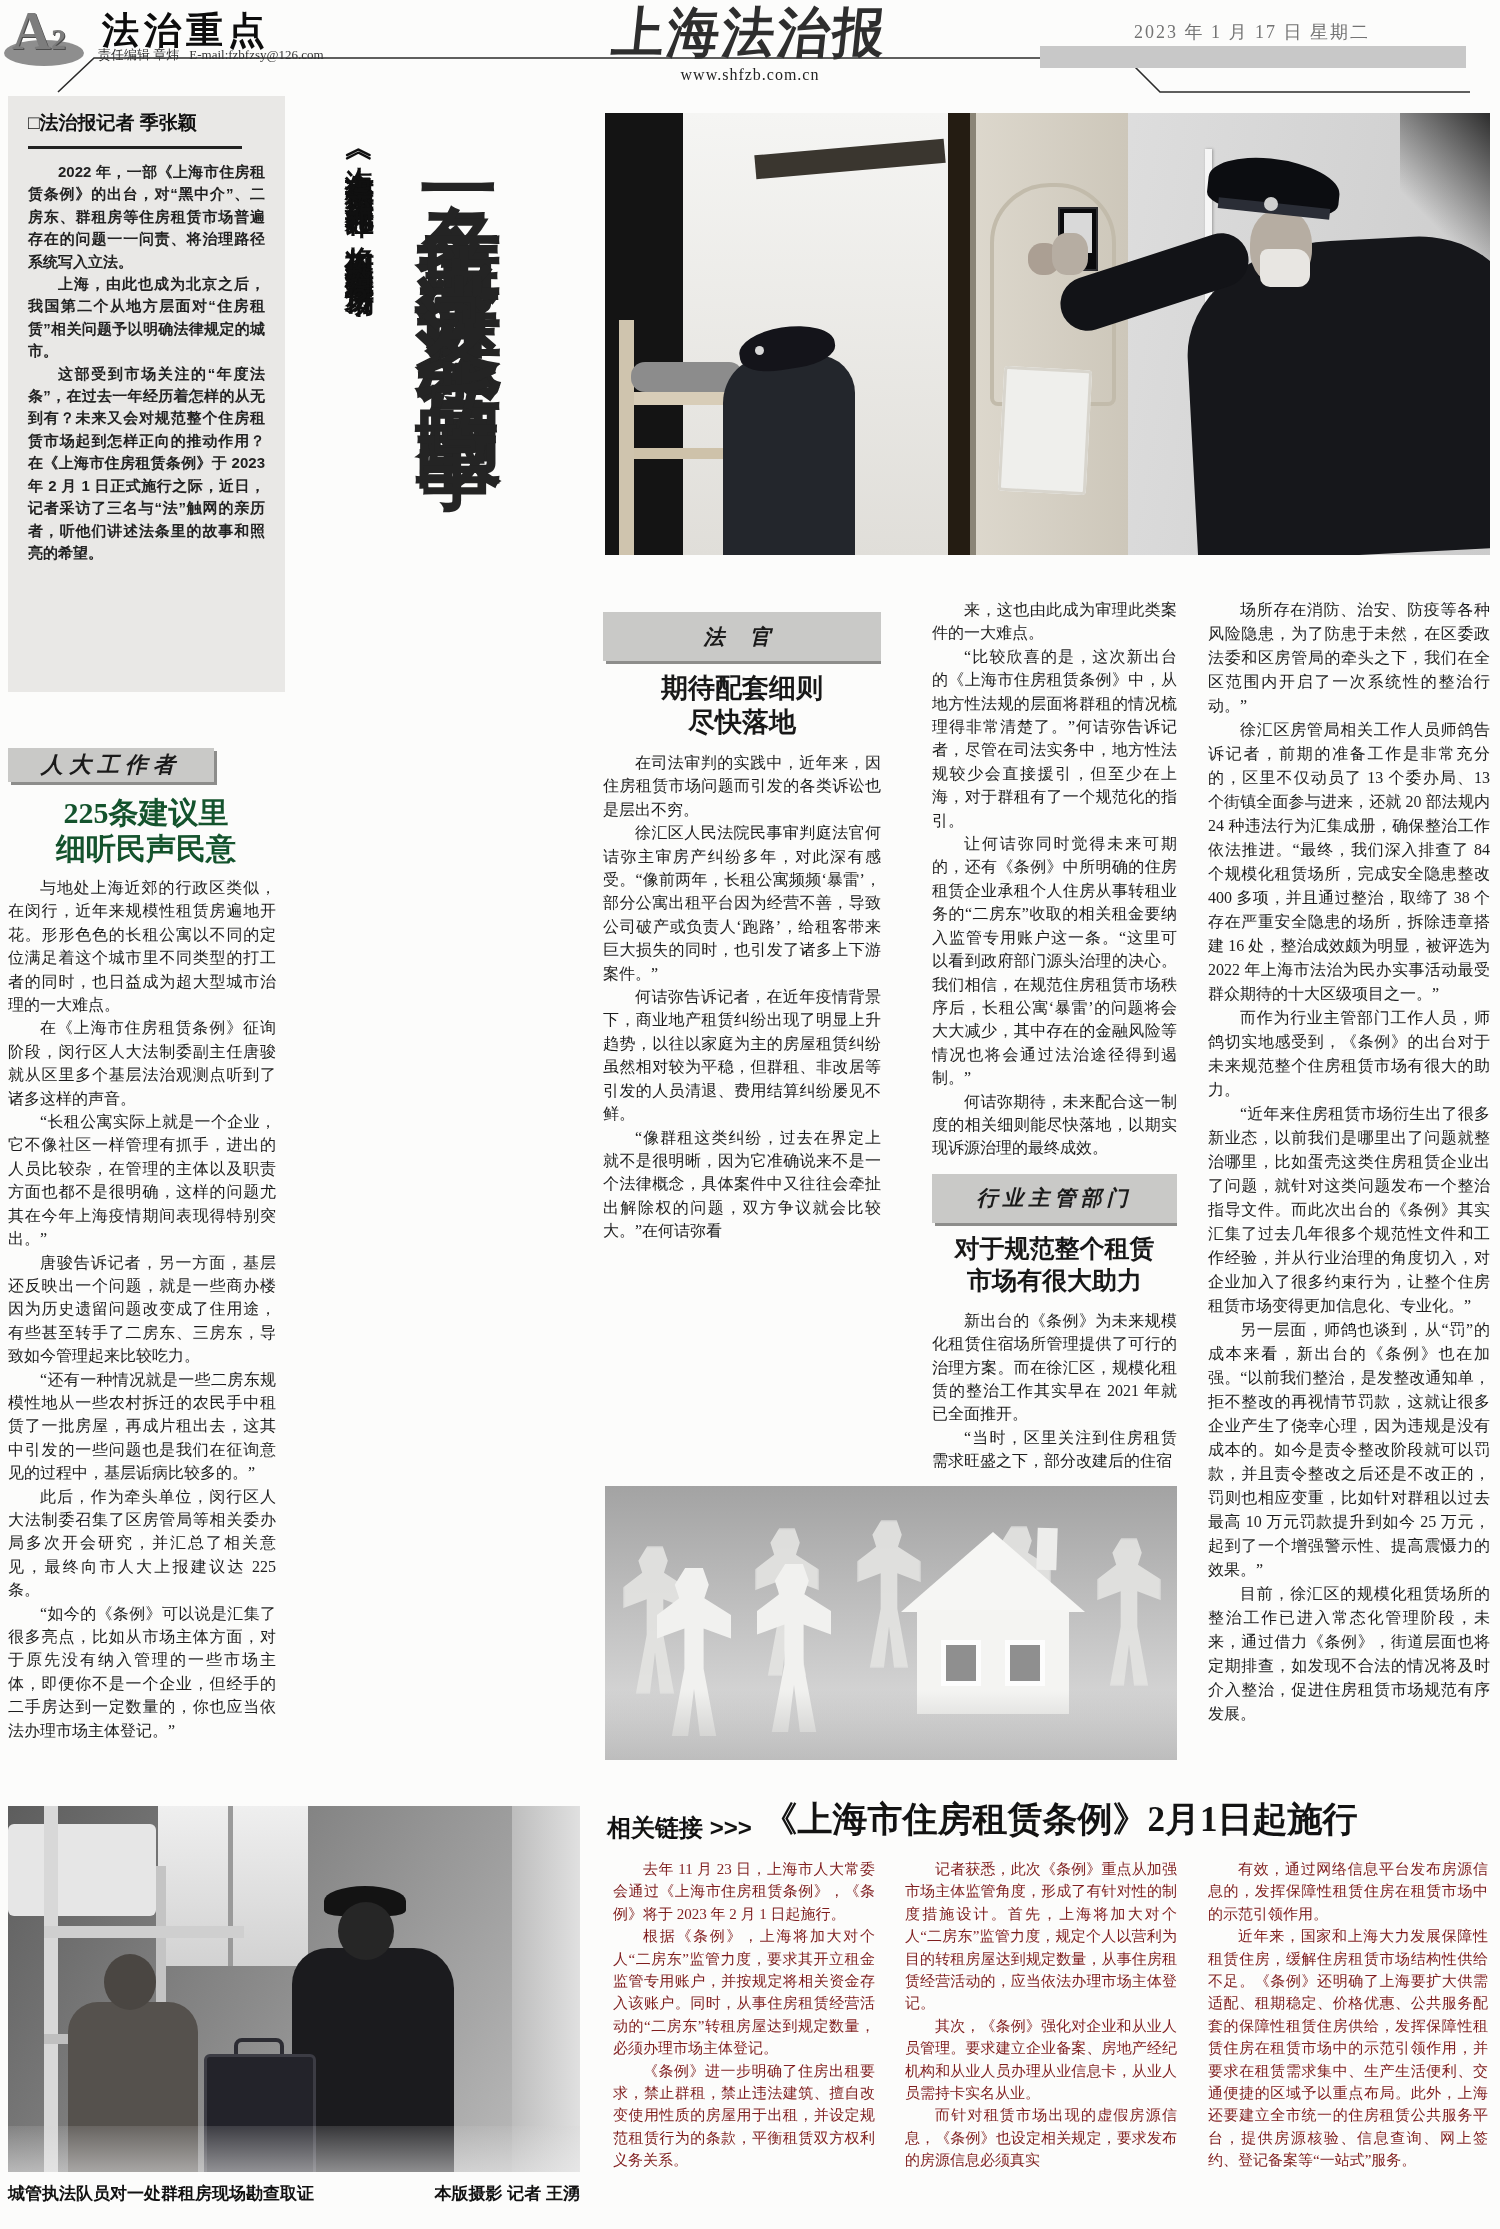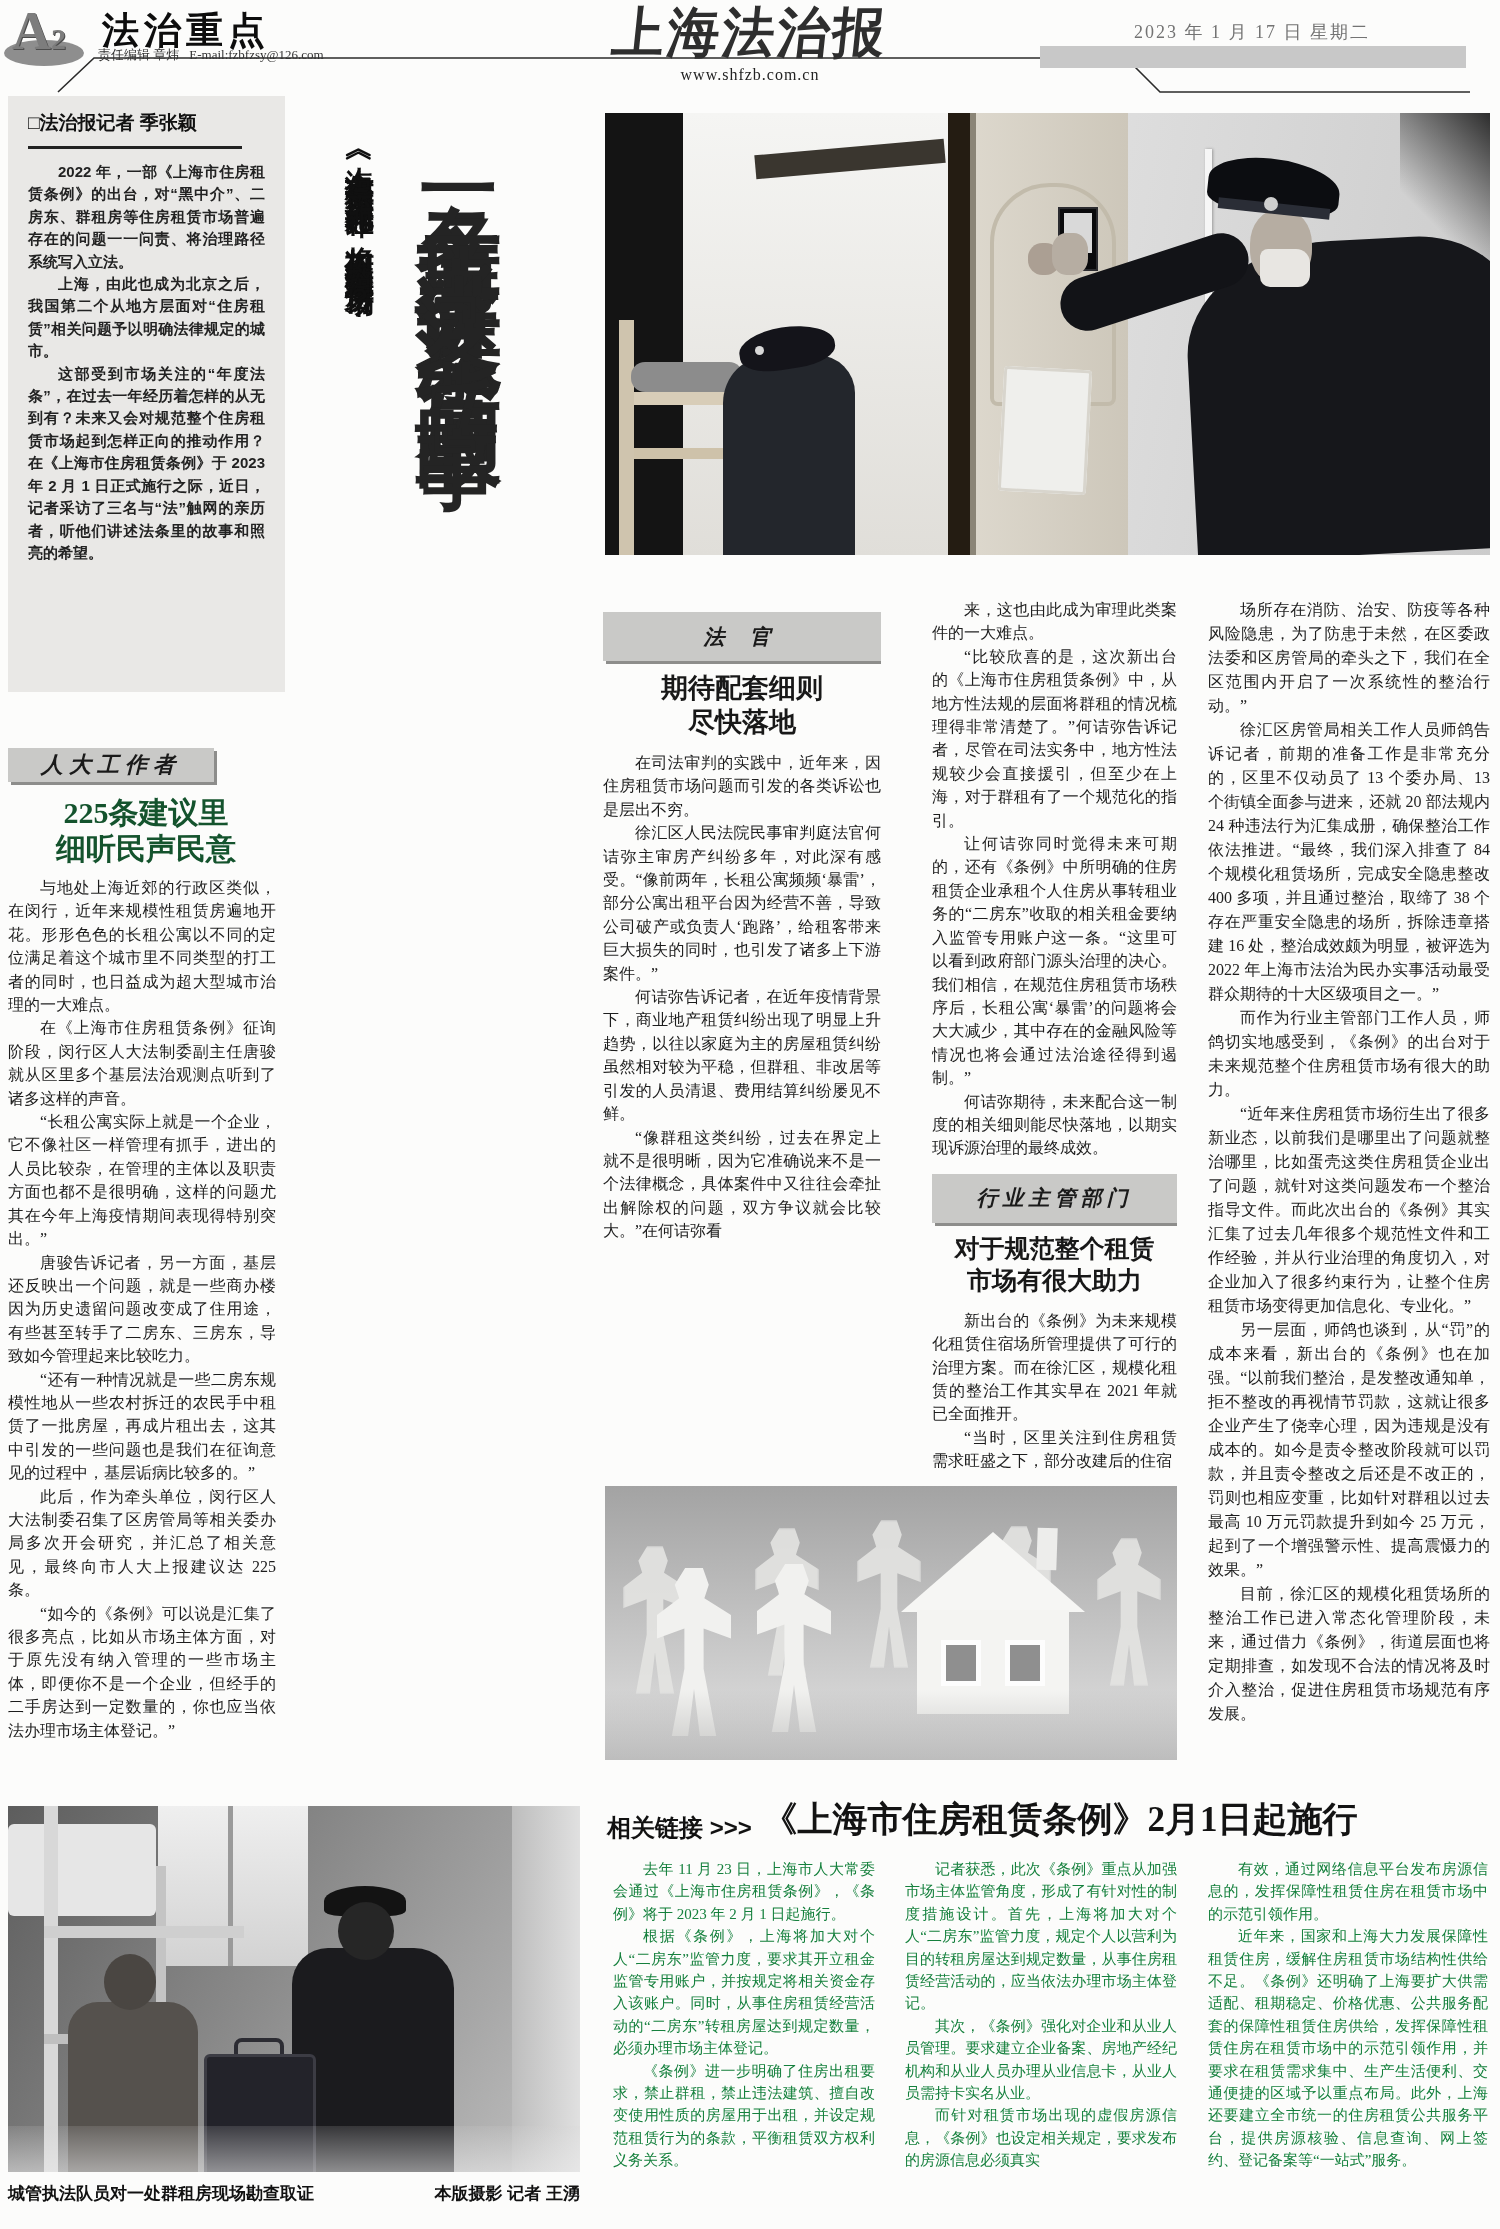--- a/index.html
+++ b/index.html
@@ -91,21 +91,21 @@
   .mid-floor{left:0;bottom:0;width:100%;height:70px;background:linear-gradient(180deg,rgba(150,150,150,0),rgba(120,120,120,.35));}
   .house-roof{left:296px;bottom:148px;width:0;height:0;border-left:92px solid transparent;border-right:92px solid transparent;border-bottom:80px solid #f6f6f4;}
   .house-chimney{left:432px;bottom:190px;width:20px;height:42px;background:#ededeb;transform:rotate(2deg);}
   .house-body{left:312px;bottom:46px;width:152px;height:104px;background:#f4f4f2;}
   .hw{width:30px;height:36px;background:#8f8f8f;border:5px solid #fdfdfd;top:30px;}
   .hw1{left:24px;} .hw2{left:88px;}
   
   .rel-label{left:607px;top:1812px;font-family:"Liberation Sans",sans-serif;font-weight:900;font-size:24px;color:#111;}
   .rel-title{left:760px;top:1796px;width:600px;text-align:center;font-weight:900;font-size:35px;color:#131313;}
   .relcol{overflow:hidden;}
-  .relcol p{margin:0;text-indent:2em;text-align:justify;font-size:15px;line-height:22.4px;color:#15803d;}
+  .relcol p{margin:0;text-indent:2em;text-align:justify;font-size:15px;line-height:22.4px;color:#7f1d1d;}
   .rel1{left:613px;top:1858px;width:262px;height:362px;}
   .rel2{left:905px;top:1858px;width:272px;height:362px;}
   .rel3{left:1208px;top:1858px;width:280px;height:362px;}
   
   .photo-bottom{left:8px;top:1806px;width:572px;height:366px;overflow:hidden;
                 background:linear-gradient(120deg,#5d5d5d,#8a8a8a 45%,#a7a7a7 75%,#c2c2c2);}
   .photo-bottom div{position:absolute;}
   .pb-window{left:150px;top:0;width:150px;height:160px;background:linear-gradient(180deg,#efefef,#d2d2d2);}
   .pb-mull{left:220px;top:0;width:5px;height:160px;background:#9a9a9a;}
   .pb-bed{left:0;top:18px;width:148px;height:92px;background:#e6e6e6;border-radius:6px;}

